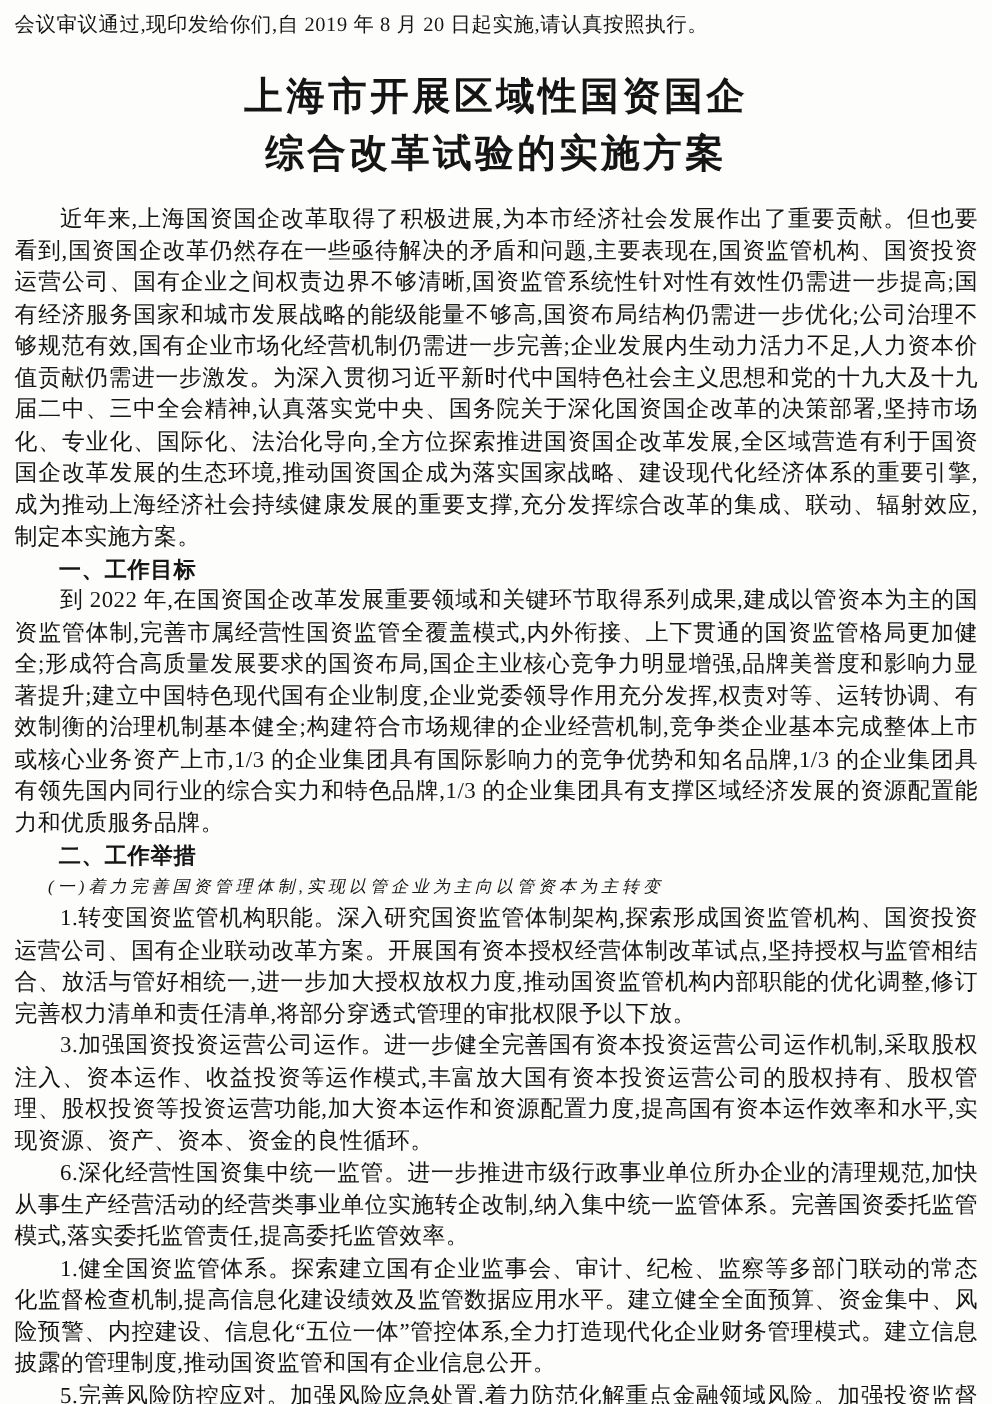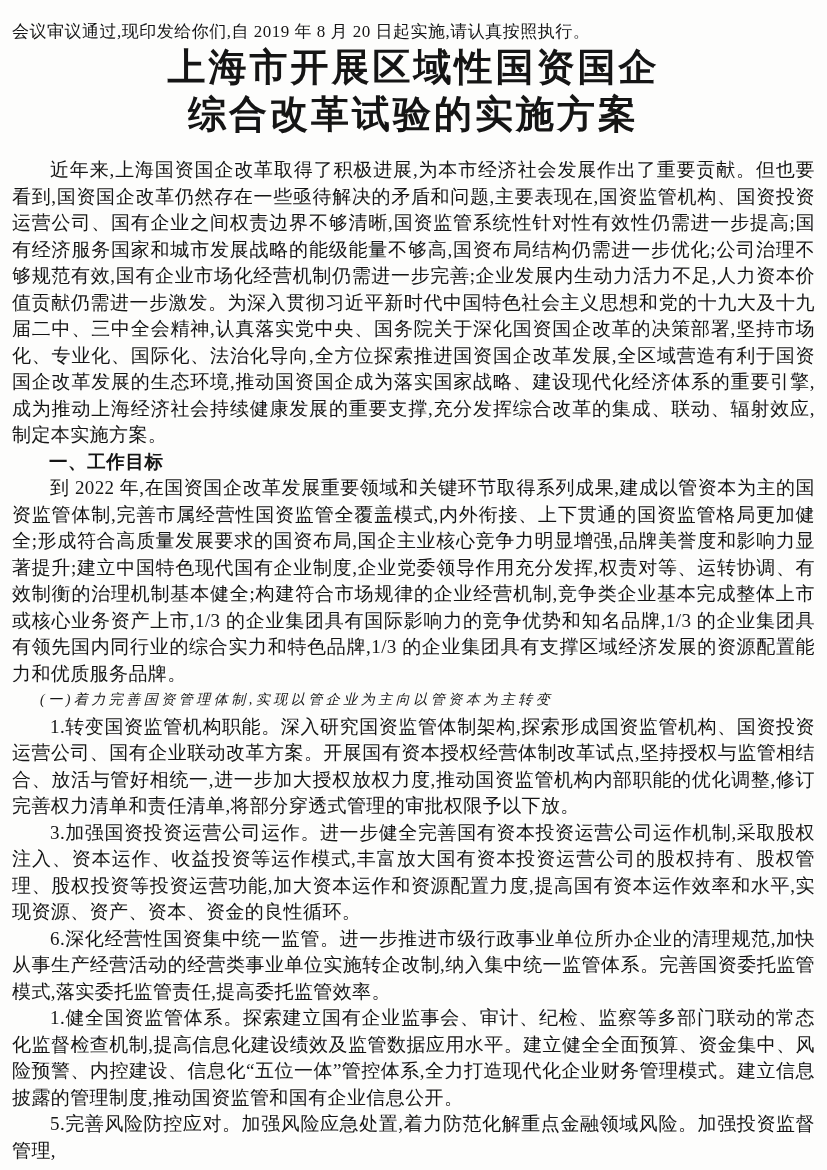--- a/index.html
+++ b/index.html
@@ -6,35 +6,36 @@
   html, body { background: #e8e8e8; }
   body { font-family: "Liberation Serif", "DejaVu Serif", serif; }
 
   .page {
     position: relative;
     width: 827px;
     height: 1170px;
     margin: 0 auto;
     background: #fdfdfc;
     color: #151515;
-    padding: 19px 12px 0 12px;
+    padding: 8px 12px 0 12px;
     overflow: hidden;
   }
 
   .header-line {
     font-size: 17px;
     line-height: 25px;
     letter-spacing: 0.5px;
     text-align: justify;
   }
 
   .doc-title {
+    margin-top: 24px;
     text-align: center;
     font-weight: bold;
-    font-size: 38px;
+    font-size: 32px;
     line-height: 47px;
     letter-spacing: 3px;
     font-family: "Liberation Serif", "DejaVu Serif", serif;
   }
 
   .content {
     margin-top: 19px;
     font-size: 19px;
     line-height: 26.5px;
     letter-spacing: 0.4px;
@@ -90,20 +91,21 @@
 
   <div class="doc-title">
     <div>上海市开展区域性国资国企</div>
     <div>综合改革试验的实施方案</div>
   </div>
 
   <div class="content" id="paragraphs">
       <p class="body">近年来,上海国资国企改革取得了积极进展,为本市经济社会发展作出了重要贡献。但也要看到,国资国企改革仍然存在一些亟待解决的矛盾和问题,主要表现在,国资监管机构、国资投资运营公司、国有企业之间权责边界不够清晰,国资监管系统性针对性有效性仍需进一步提高;国有经济服务国家和城市发展战略的能级能量不够高,国资布局结构仍需进一步优化;公司治理不够规范有效,国有企业市场化经营机制仍需进一步完善;企业发展内生动力活力不足,人力资本价值贡献仍需进一步激发。为深入贯彻习近平新时代中国特色社会主义思想和党的十九大及十九届二中、三中全会精神,认真落实党中央、国务院关于深化国资国企改革的决策部署,坚持市场化、专业化、国际化、法治化导向,全方位探索推进国资国企改革发展,全区域营造有利于国资国企改革发展的生态环境,推动国资国企成为落实国家战略、建设现代化经济体系的重要引擎,成为推动上海经济社会持续健康发展的重要支撑,充分发挥综合改革的集成、联动、辐射效应,制定本实施方案。</p>
       <p class="heading">一、工作目标</p>
       <p class="body">到 2022 年,在国资国企改革发展重要领域和关键环节取得系列成果,建成以管资本为主的国资监管体制,完善市属经营性国资监管全覆盖模式,内外衔接、上下贯通的国资监管格局更加健全;形成符合高质量发展要求的国资布局,国企主业核心竞争力明显增强,品牌美誉度和影响力显著提升;建立中国特色现代国有企业制度,企业党委领导作用充分发挥,权责对等、运转协调、有效制衡的治理机制基本健全;构建符合市场规律的企业经营机制,竞争类企业基本完成整体上市或核心业务资产上市,1/3 的企业集团具有国际影响力的竞争优势和知名品牌,1/3 的企业集团具有领先国内同行业的综合实力和特色品牌,1/3 的企业集团具有支撑区域经济发展的资源配置能力和优质服务品牌。</p>
+      <p class="heading">二、工作举措</p>
       <p class="subheading">(一)着力完善国资管理体制,实现以管企业为主向以管资本为主转变</p>
       <p class="body">1.转变国资监管机构职能。深入研究国资监管体制架构,探索形成国资监管机构、国资投资运营公司、国有企业联动改革方案。开展国有资本授权经营体制改革试点,坚持授权与监管相结合、放活与管好相统一,进一步加大授权放权力度,推动国资监管机构内部职能的优化调整,修订完善权力清单和责任清单,将部分穿透式管理的审批权限予以下放。</p>
       <p class="body">3.加强国资投资运营公司运作。进一步健全完善国有资本投资运营公司运作机制,采取股权注入、资本运作、收益投资等运作模式,丰富放大国有资本投资运营公司的股权持有、股权管理、股权投资等投资运营功能,加大资本运作和资源配置力度,提高国有资本运作效率和水平,实现资源、资产、资本、资金的良性循环。</p>
       <p class="body">6.深化经营性国资集中统一监管。进一步推进市级行政事业单位所办企业的清理规范,加快从事生产经营活动的经营类事业单位实施转企改制,纳入集中统一监管体系。完善国资委托监管模式,落实委托监管责任,提高委托监管效率。</p>
       <p class="body">1.健全国资监管体系。探索建立国有企业监事会、审计、纪检、监察等多部门联动的常态化监督检查机制,提高信息化建设绩效及监管数据应用水平。建立健全全面预算、资金集中、风险预警、内控建设、信息化“五位一体”管控体系,全力打造现代化企业财务管理模式。建立信息披露的管理制度,推动国资监管和国有企业信息公开。</p>
       <p class="body">5.完善风险防控应对。加强风险应急处置,着力防范化解重点金融领域风险。加强投资监督管理,</p>
     </div>
 
 
 </div>

